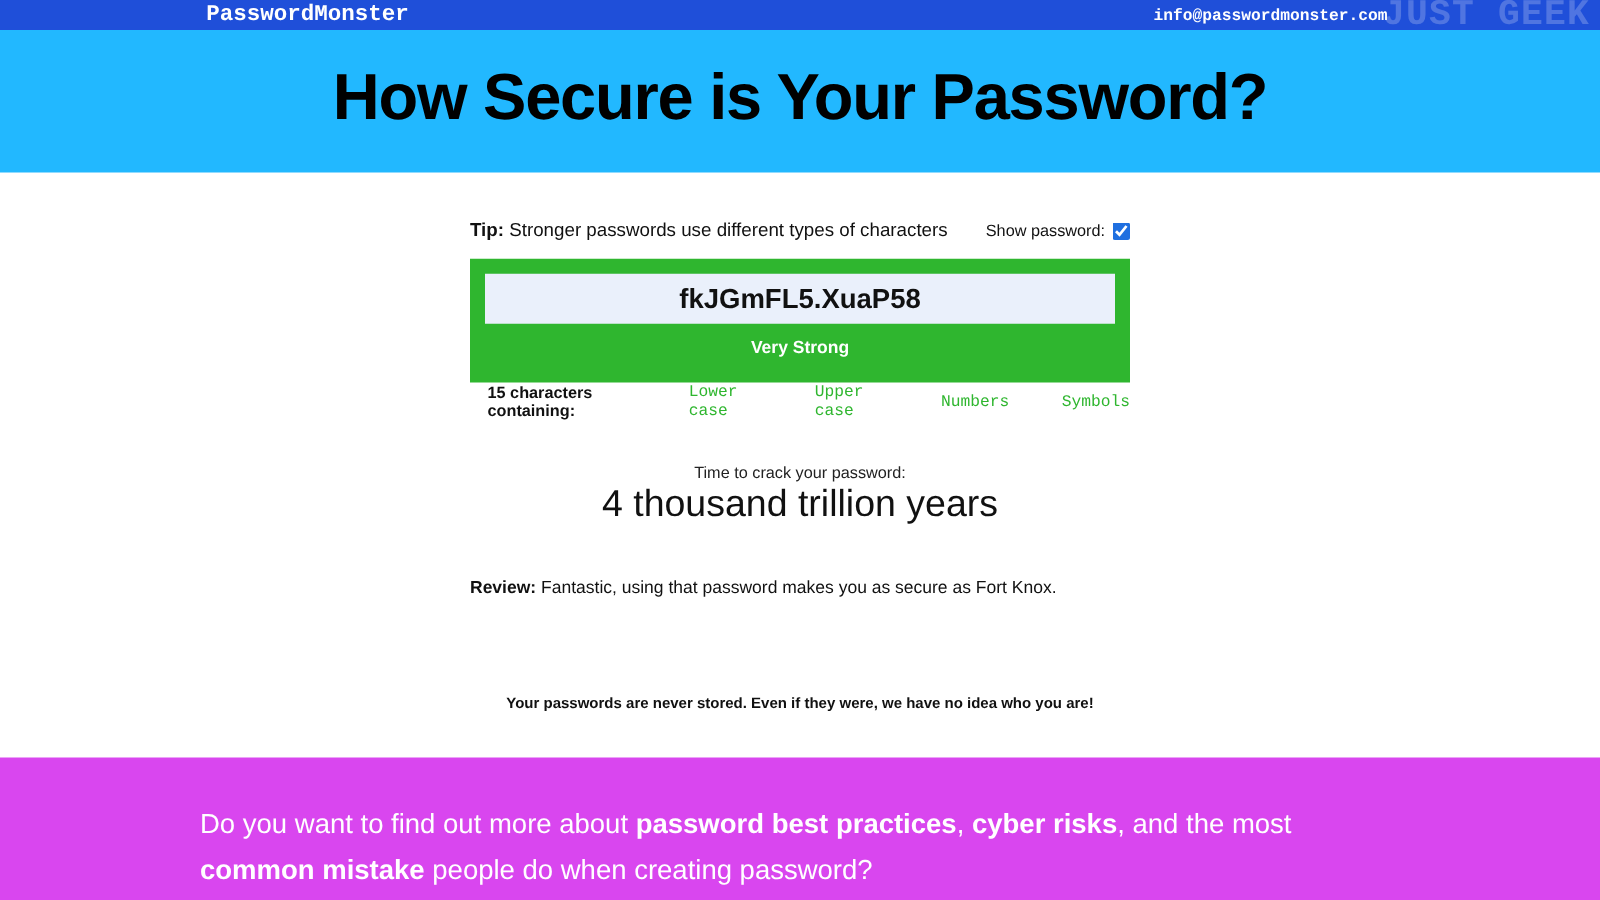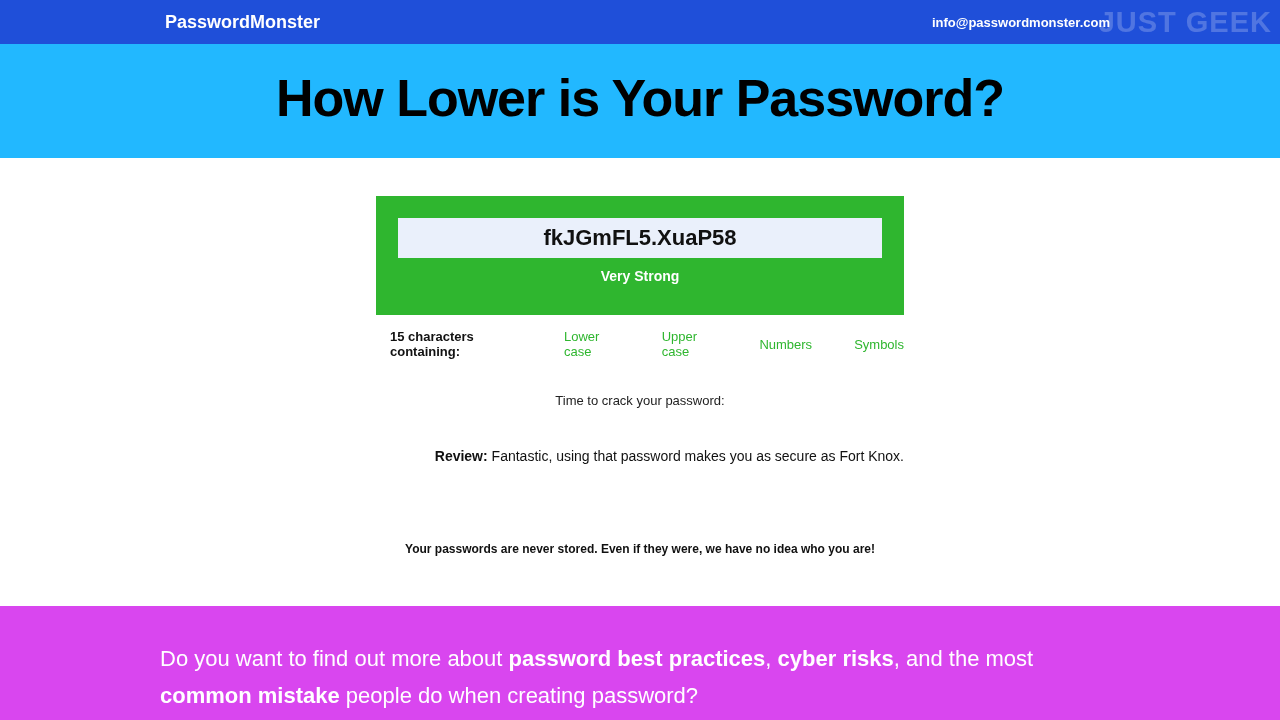--- a/index.html
+++ b/index.html
@@ -6,27 +6,28 @@
   body {
     font-family: Arial, Helvetica, sans-serif;
     width: 1280px;
     height: 720px;
     overflow: hidden;
     background: #fff;
     position: relative;
   }
   .top-bar {
     background: #1f4fd9;
-    height: 44px;
+    height: 24px;
     display: flex;
     align-items: center;
     justify-content: space-between;
     padding: 0 170px 0 165px;
     color: #fff;
     position: relative;
+    font-family: Liberation Mono, monospace;
   }
   .brand {
     font-size: 18px;
     font-weight: 600;
   }
   .contact-email {
     font-size: 13px;
     font-weight: 600;
   }
   .watermark {
@@ -77,21 +78,21 @@
     align-items: center;
     gap: 6px;
   }
   .show-pw input[type="checkbox"] {
     width: 14px;
     height: 14px;
     accent-color: #1f6fe0;
   }
   .pw-box {
     background: #2fb62f;
-    padding: 22px;
+    padding: 12px;
   }
   .pw-input {
     width: 100%;
     background: #eaf0fb;
     border: none;
     outline: none;
     text-align: center;
     font-size: 22px;
     font-weight: 700;
     color: #111;
@@ -102,41 +103,40 @@
     text-align: center;
     color: #fff;
     font-size: 14px;
     font-weight: 700;
     padding: 10px 0 9px;
   }
   .composition {
     display: flex;
     align-items: center;
     gap: 42px;
-    margin-top: 14px;
     font-size: 13px;
     padding-left: 14px;
   }
   .composition .count { font-weight: 700; color: #111; }
-  .composition .cat { color: #2fb62f; font-size: 13px; }
+  .composition .cat { color: #2fb62f; font-size: 13px; font-family: Liberation Mono, monospace; }
   .crack-section {
     text-align: center;
     margin-top: 34px;
   }
   .crack-label {
     font-size: 13px;
     color: #222;
   }
   .crack-time {
     font-size: 30px;
     color: #111;
     margin-top: 2px;
   }
   .review-row {
-    text-align: right;
+    text-align: left;
     font-size: 14px;
     color: #111;
     margin-top: 40px;
   }
   .review-row .rev-label { font-weight: 700; }
   .disclaimer {
     text-align: center;
     font-size: 12px;
     font-weight: 700;
     color: #111;
@@ -159,41 +159,51 @@
 </head>
 <body>
 
 <div class="top-bar">
   <div class="brand">PasswordMonster</div>
   <div class="contact-email">info@passwordmonster.com</div>
   <div class="watermark">JUST GEEK</div>
 </div>
 
 <div class="hero">
-  <h1>How Lower is Your Password?</h1>
+  <h1>How Secure is Your Password?</h1>
 </div>
 
 <div class="main">
 
+  <div class="tip-row">
+    <div>
+      <span class="tip-label">Tip:</span><span> Stronger passwords use different types of characters</span>
+    </div>
+    <label class="show-pw">
+      <span>Show password:</span>
+      <input type="checkbox" checked="" style="">
+    </label>
+  </div>
 
   <div class="pw-box">
     <input class="pw-input" type="text" value="fkJGmFL5.XuaP58" style="">
     <div class="strength-bar">Very Strong</div>
   </div>
 
   <div class="composition">
     <span class="count">15 characters containing:</span>
     <span class="cat">Lower case</span>
     <span class="cat">Upper case</span>
     <span class="cat">Numbers</span>
     <span class="cat">Symbols</span>
   </div>
 
   <div class="crack-section">
     <div class="crack-label">Time to crack your password:</div>
+    <div class="crack-time">4 thousand trillion years</div>
   </div>
 
   <div class="review-row">
     <span class="rev-label">Review:</span><span> Fantastic, using that password makes you as secure as Fort Knox.</span>
   </div>
 
   <div class="disclaimer">Your passwords are never stored. Even if they were, we have no idea who you are!</div>
 </div>
 
 <div class="footer">

